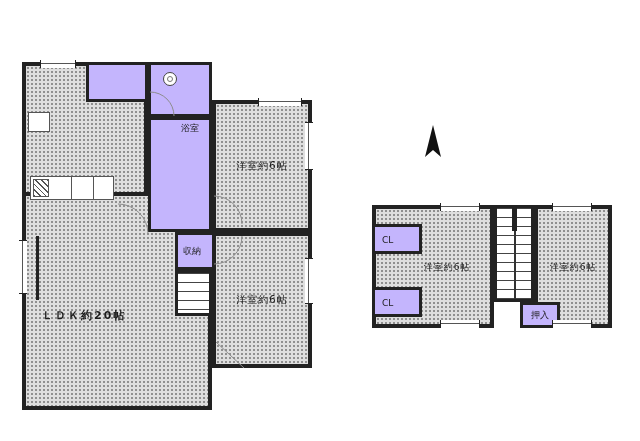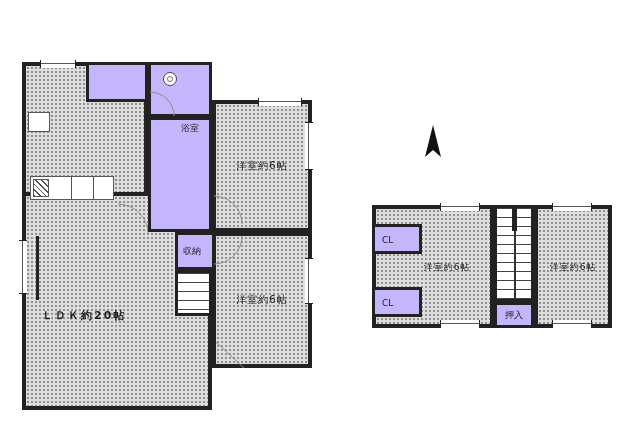--- a/index.html
+++ b/index.html
@@ -102,21 +102,21 @@
   </div>
   <div class="white-room" style="left:372px;top:287px;width:50px;height:30px;">
     <span class="label small" style="left:7px;top:9px;">CL</span>
   </div>
 
   <div class="stairs" style="left:494px;top:205px;width:40px;height:97px;">
     <div class="stair-rail"></div>
   </div>
   <div class="wall-stub" style="left:512px;top:205px;width:5px;height:26px;"></div>
 
-  <div class="white-room" style="left:494px;top:302px;width:40px;height:26px;">
+  <div class="white-room" style="left:520px;top:302px;width:40px;height:26px;">
     <span class="label small centered" style="top:50%;">押入</span>
   </div>
 
   <div class="window-h" style="left:440px;top:203px;width:40px;"></div>
   <div class="window-h" style="left:552px;top:203px;width:40px;"></div>
   <div class="window-h" style="left:440px;top:320px;width:40px;"></div>
   <div class="window-h" style="left:552px;top:320px;width:40px;"></div>
 
   <svg class="overlay" style="left:420px;top:125px;" width="26" height="34" viewBox="0 0 26 34">
     <polygon points="13,0 21,32 13,25 5,32" fill="#111111"></polygon>

